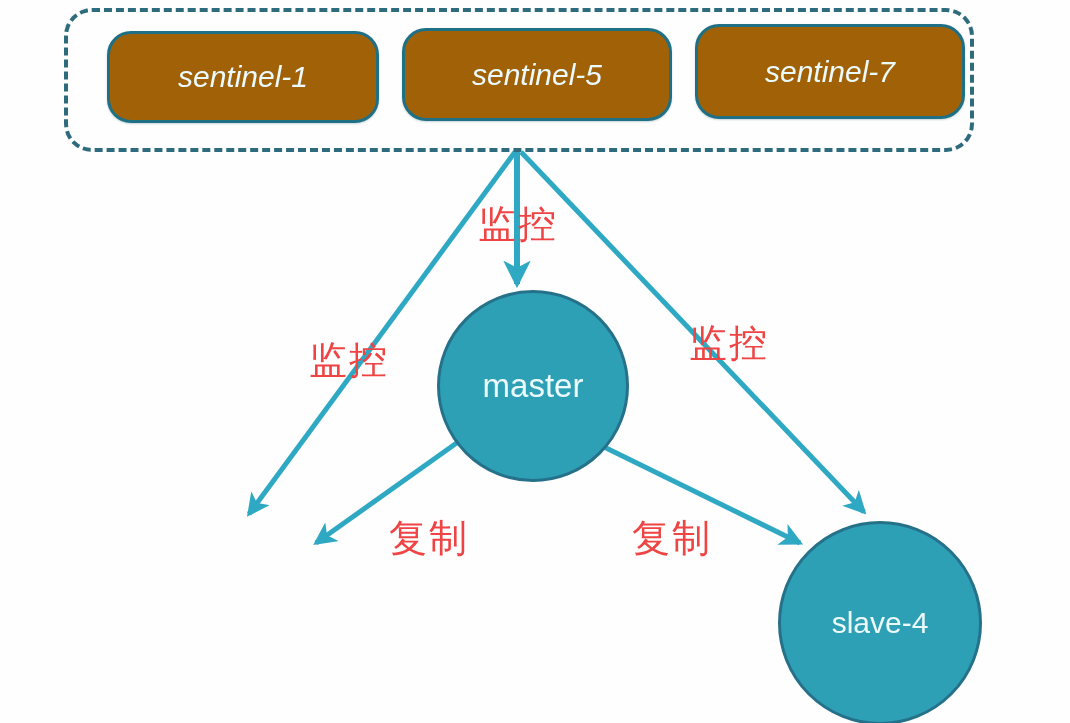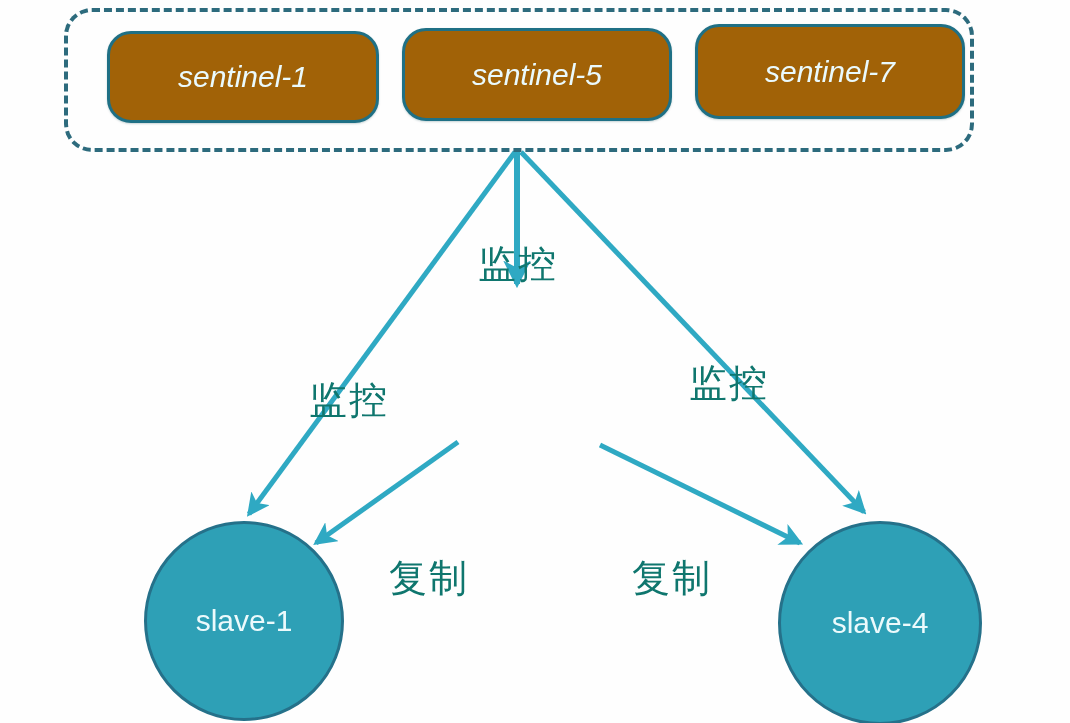--- a/index.html
+++ b/index.html
@@ -56,25 +56,24 @@
     align-items: center;
     justify-content: center;
     color: #ecfafc;
   }
   .circle-master { left: 437px; top: 290px; width: 186px; height: 186px; font-size: 33px; }
   .circle-slave1 { left: 144px; top: 521px; width: 194px; height: 194px; font-size: 30px; }
   .circle-slave2 { left: 778px; top: 521px; width: 198px; height: 198px; font-size: 30px; }
   .edge-label {
     position: absolute;
     transform: translate(-50%, -50%);
-    color: #0f766e;
+    color: #ef4444;
     font-size: 38px;
     white-space: nowrap;
     letter-spacing: 2px;
-    margin-top: 40px;
   }
   .lbl-monitor-center { left: 518px; top: 224px; }
   .lbl-monitor-left   { left: 349px; top: 360px; }
   .lbl-monitor-right  { left: 729px; top: 343px; }
   .lbl-replicate-left  { left: 429px; top: 538px; }
   .lbl-replicate-right { left: 672px; top: 538px; }
   .edge-line {
     stroke: #2fa9c3;
     fill: none;
     stroke-linecap: butt;
@@ -103,24 +102,24 @@
       <span>sentinel-1</span>
     </div>
     <div class="node-box box-2">
       <span>sentinel-5</span>
     </div>
     <div class="node-box box-3">
       <span>sentinel-7</span>
     </div>
   </div>
 
+  <div class="node-circle circle-master">
+    <span>master</span>
+  </div>
 
-  <div class="node-circle circle-slave1">
-    <span>slave-1</span>
-  </div>
 
   <div class="node-circle circle-slave2">
     <span>slave-4</span>
   </div>
 
   <div class="edge-label lbl-monitor-center">监控</div>
   <div class="edge-label lbl-monitor-left">监控</div>
   <div class="edge-label lbl-monitor-right">监控</div>
   <div class="edge-label lbl-replicate-left">复制</div>
   <div class="edge-label lbl-replicate-right">复制</div>

